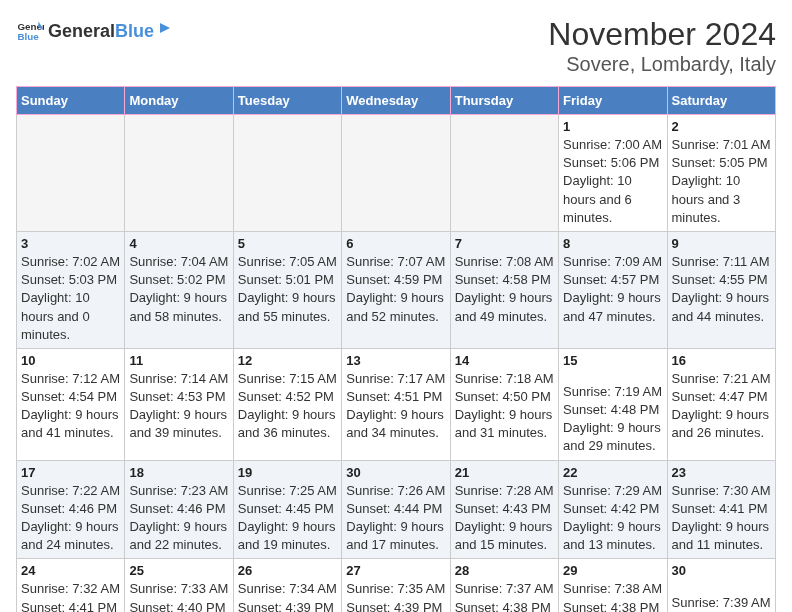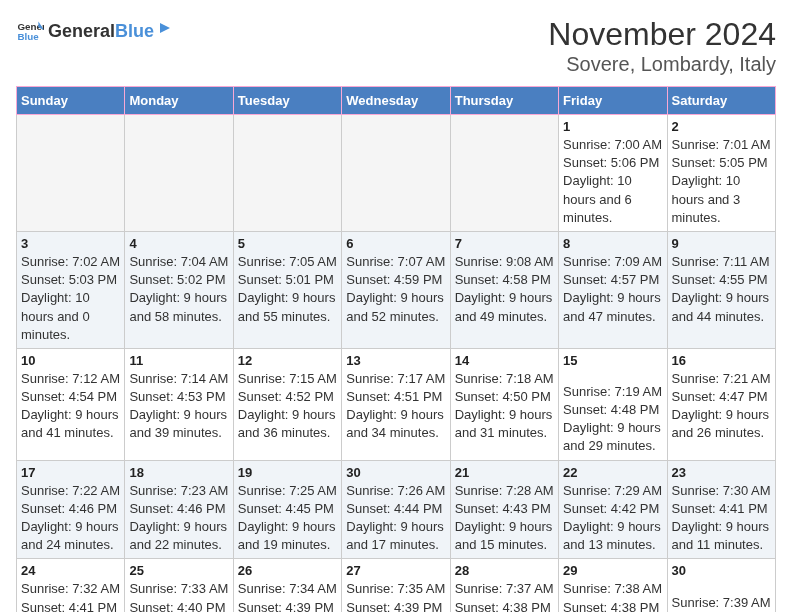--- a/index.html
+++ b/index.html
@@ -167,21 +167,21 @@
 Daylight: 9 hours and 55 minutes.</div>
         </td>
         <td>
           <div class="day-number">6</div>
           <div class="day-info" style="white-space: pre-line;">Sunrise: 7:07 AM
 Sunset: 4:59 PM
 Daylight: 9 hours and 52 minutes.</div>
         </td>
         <td>
           <div class="day-number">7</div>
-          <div class="day-info" style="white-space: pre-line;">Sunrise: 9:08 AM
+          <div class="day-info" style="white-space: pre-line;">Sunrise: 7:08 AM
 Sunset: 4:58 PM
 Daylight: 9 hours and 49 minutes.</div>
         </td>
         <td>
           <div class="day-number">8</div>
           <div class="day-info" style="white-space: pre-line;">Sunrise: 7:09 AM
 Sunset: 4:57 PM
 Daylight: 9 hours and 47 minutes.</div>
         </td>
         <td>

